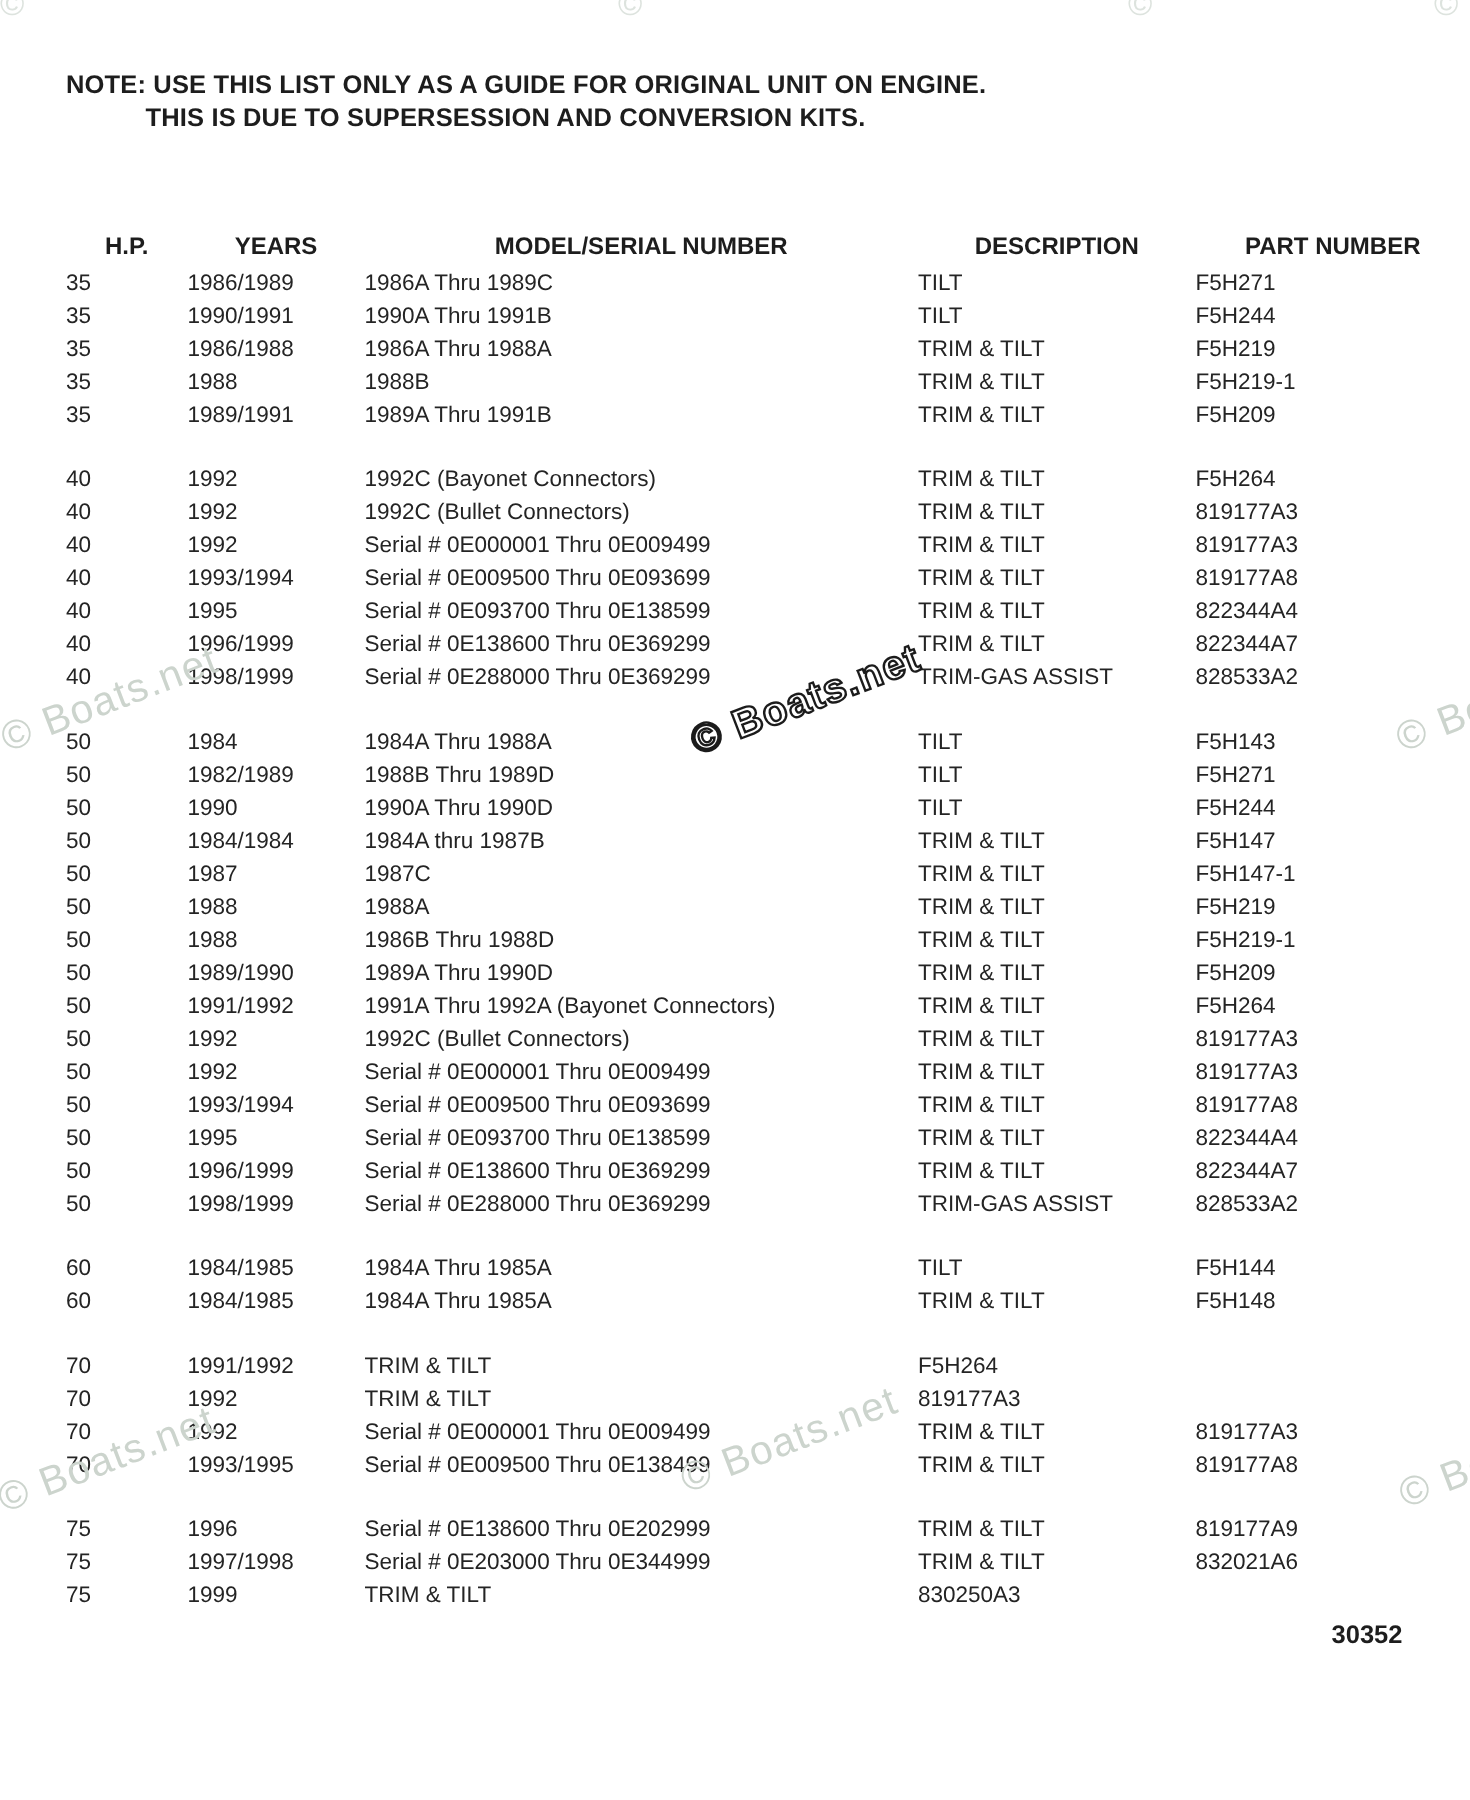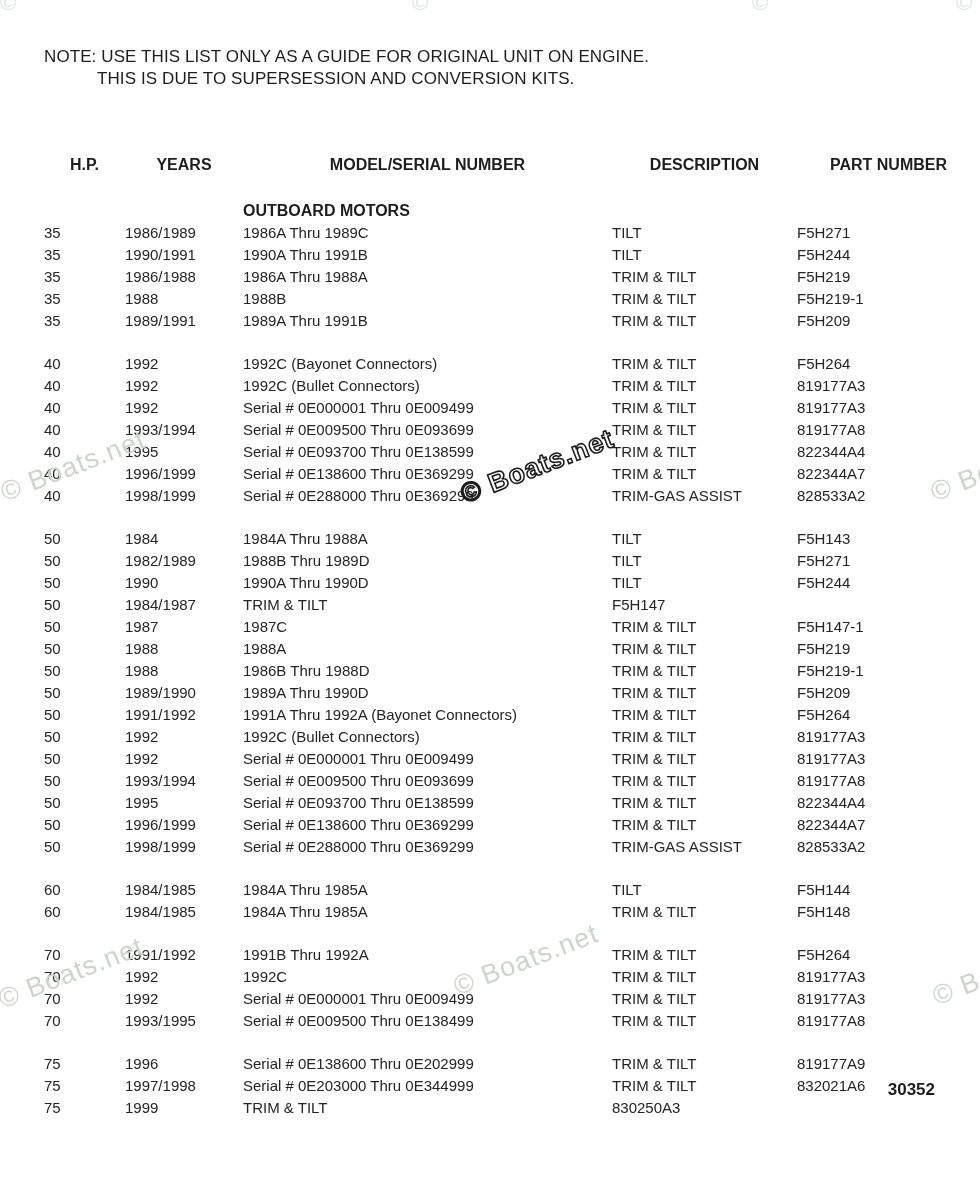--- a/index.html
+++ b/index.html
@@ -9,21 +9,21 @@
     font-family:"Liberation Sans", sans-serif;
     color:#222;
     position:relative;
     overflow:hidden;
   }
   .page{position:absolute;inset:0;}
 
   
   .note{
     position:absolute;left:44px;top:46px;
-    font-weight:normal;font-size:17px;line-height:22px;
+    font-weight:bold;font-size:17px;line-height:22px;
     color:#1d1d1d;letter-spacing:0.1px;
   }
   .note-line2{padding-left:53px;}
 
   
   .catalog{position:absolute;left:44px;top:152px;right:0;}
   .grid{
     display:grid;
     grid-template-columns:81px 118px 369px 185px 1fr;
     align-items:baseline;
@@ -90,27 +90,20 @@
   </div>
 
   <div class="catalog">
     <div class="grid header-row">
       <span>H.P.</span>
       <span>YEARS</span>
       <span>MODEL/SERIAL NUMBER</span>
       <span>DESCRIPTION</span>
       <span>PART NUMBER</span>
     </div>
-    <div class="grid section-row">
-      <span></span>
-        <span></span>
-      <span class="section-title">OUTBOARD MOTORS</span>
-      <span></span>
-        <span></span>
-    </div>
     <div id="groups">
         <div class="group">
           <div class="grid data-row">
     <span class="c-hp">35</span>
     <span class="c-years">1986/1989</span>
     <span class="c-model">1986A Thru 1989C</span>
     <span class="c-desc">TILT</span>
     <span class="c-part">F5H271</span>
   </div>
           <div class="grid data-row">
@@ -210,21 +203,22 @@
   </div>
           <div class="grid data-row">
     <span class="c-hp">50</span>
     <span class="c-years">1990</span>
     <span class="c-model">1990A Thru 1990D</span>
     <span class="c-desc">TILT</span>
     <span class="c-part">F5H244</span>
   </div>
           <div class="grid data-row">
     <span class="c-hp">50</span>
-    <span class="c-years">1984/1987</span>
+    <span class="c-years">1984/1984</span>
+    <span class="c-model">1984A thru 1987B</span>
     <span class="c-desc">TRIM &amp; TILT</span>
     <span class="c-part">F5H147</span>
   </div>
           <div class="grid data-row">
     <span class="c-hp">50</span>
     <span class="c-years">1987</span>
     <span class="c-model">1987C</span>
     <span class="c-desc">TRIM &amp; TILT</span>
     <span class="c-part">F5H147-1</span>
   </div>
@@ -312,28 +306,26 @@
     <span class="c-years">1984/1985</span>
     <span class="c-model">1984A Thru 1985A</span>
     <span class="c-desc">TRIM &amp; TILT</span>
     <span class="c-part">F5H148</span>
   </div>
         </div>
         <div class="group">
           <div class="grid data-row">
     <span class="c-hp">70</span>
     <span class="c-years">1991/1992</span>
-    <span class="c-model">1991B Thru 1992A</span>
     <span class="c-desc">TRIM &amp; TILT</span>
     <span class="c-part">F5H264</span>
   </div>
           <div class="grid data-row">
     <span class="c-hp">70</span>
     <span class="c-years">1992</span>
-    <span class="c-model">1992C</span>
     <span class="c-desc">TRIM &amp; TILT</span>
     <span class="c-part">819177A3</span>
   </div>
           <div class="grid data-row">
     <span class="c-hp">70</span>
     <span class="c-years">1992</span>
     <span class="c-model">Serial # 0E000001 Thru 0E009499</span>
     <span class="c-desc">TRIM &amp; TILT</span>
     <span class="c-part">819177A3</span>
   </div>

